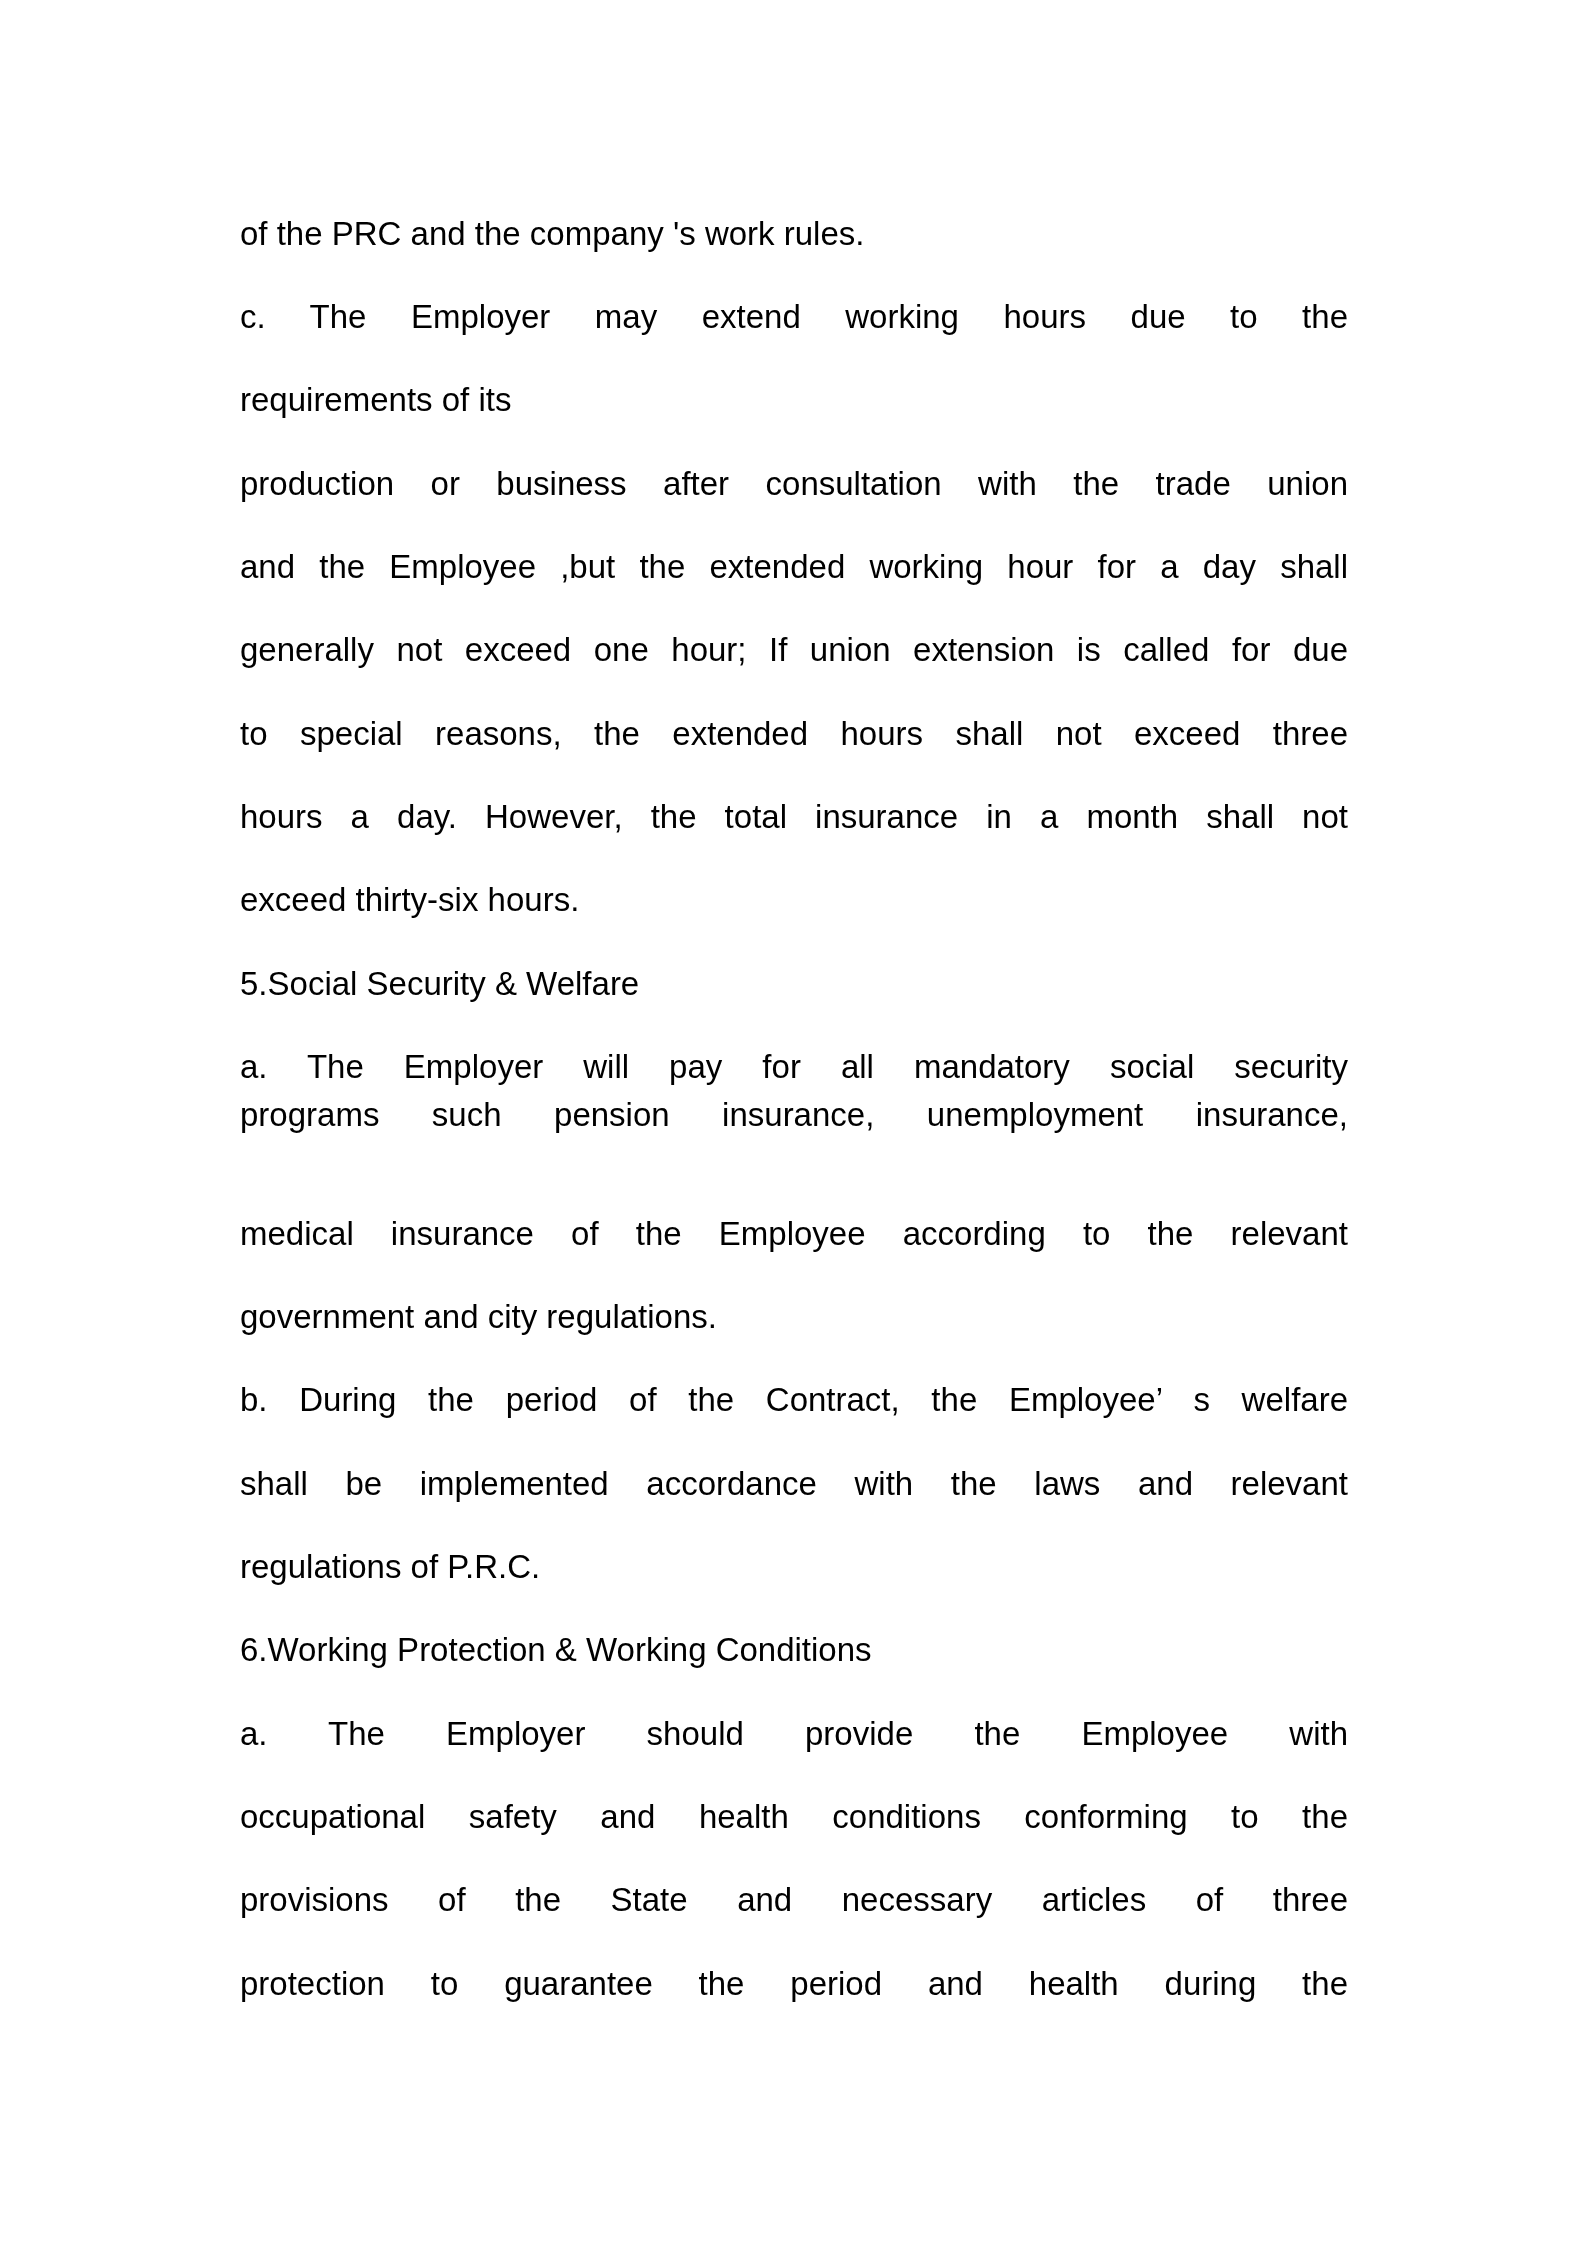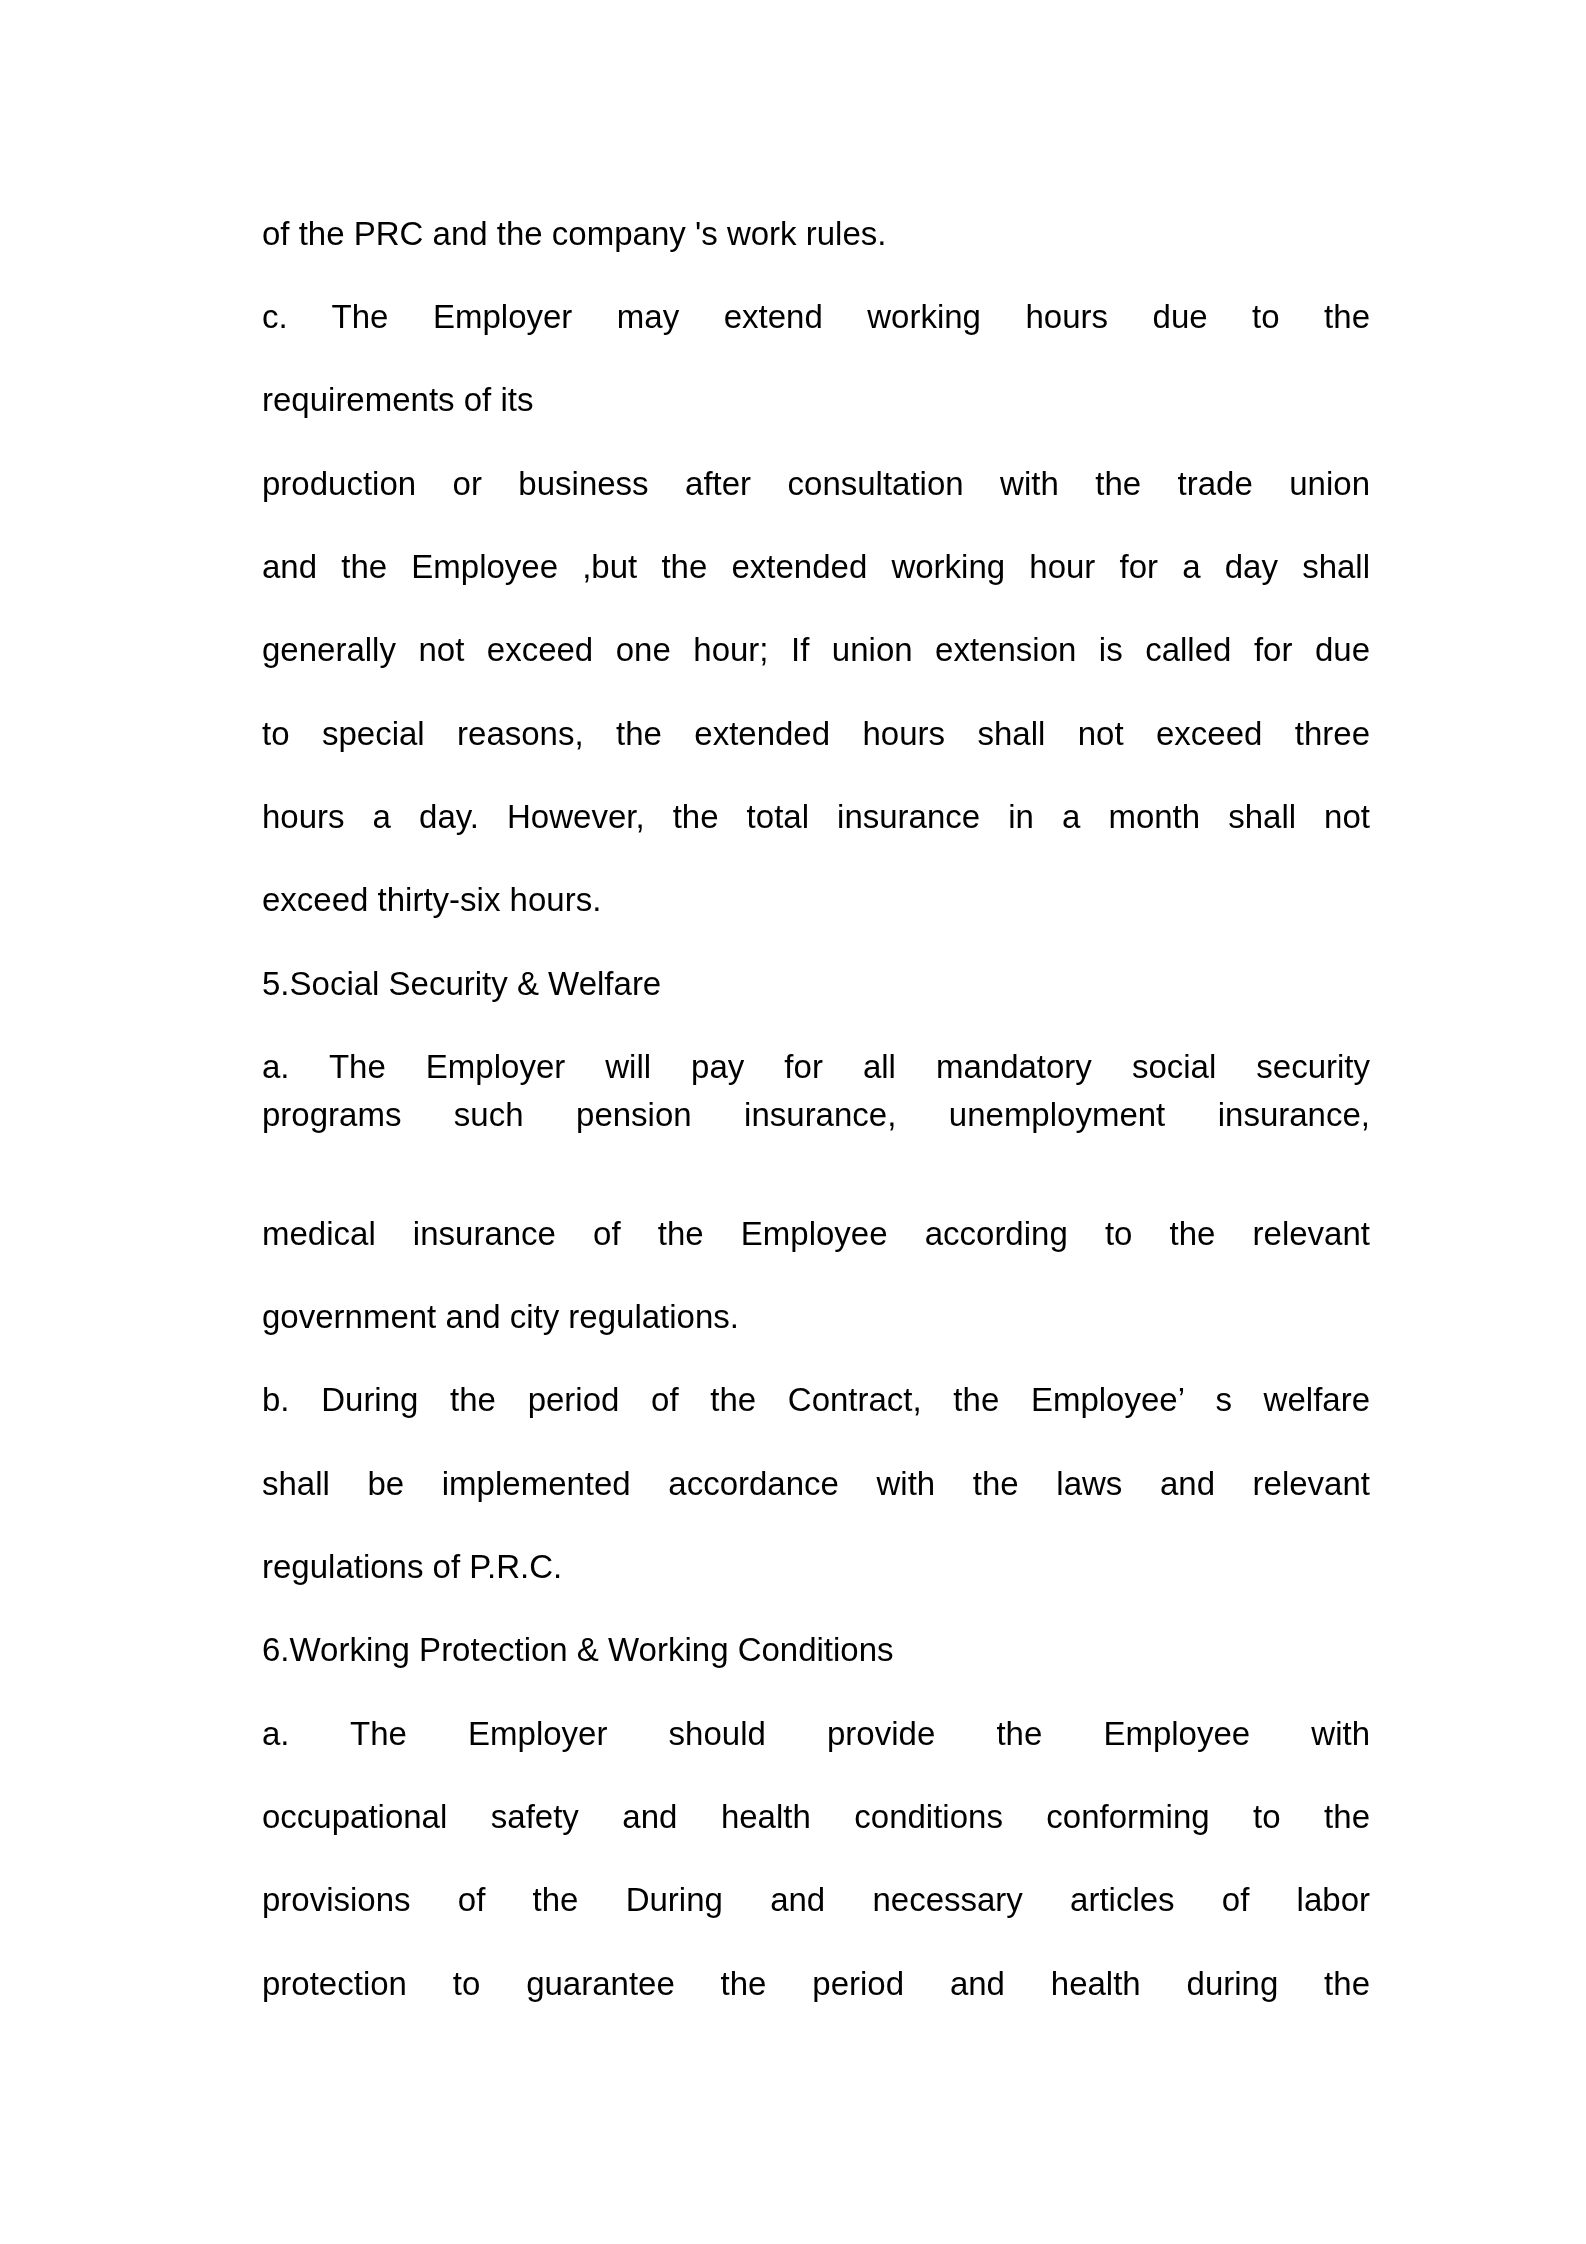--- a/index.html
+++ b/index.html
@@ -13,21 +13,20 @@
   .line {
     position: absolute;
     left: 0;
     width: 1108px;
     font-family: "Liberation Sans", sans-serif;
     font-size: 33px;
     line-height: 40px;
     color: #000000;
     white-space: nowrap;
     height: 40px;
-    margin-left: 22px;
   }
   .line.j { text-align: justify; text-align-last: justify; white-space: normal; }
   .line.l { text-align: left; }
 </style>
 </head>
 <body>
 
 <div class="page">
   <div class="line l" style="top:214px">of the PRC and the company 's work rules.</div>
   <div class="line j" style="top:297px">c. The Employer may extend working hours due to the</div>
@@ -42,15 +41,15 @@
   <div class="line j" style="top:1047px">a. The Employer will pay for all mandatory social security</div>
   <div class="line j" style="top:1095px">programs such pension insurance, unemployment insurance,</div>
   <div class="line j" style="top:1214px">medical insurance of the Employee according to the relevant</div>
   <div class="line l" style="top:1297px">government and city regulations.</div>
   <div class="line j" style="top:1380px">b. During the period of the Contract, the Employee’ s welfare</div>
   <div class="line j" style="top:1464px">shall be implemented accordance with the laws and relevant</div>
   <div class="line l" style="top:1547px">regulations of P.R.C.</div>
   <div class="line l" style="top:1630px">6.Working Protection &amp; Working Conditions</div>
   <div class="line j" style="top:1714px">a. The Employer should provide the Employee with</div>
   <div class="line j" style="top:1797px">occupational safety and health conditions conforming to the</div>
-  <div class="line j" style="top:1880px">provisions of the During and necessary articles of labor</div>
+  <div class="line j" style="top:1880px">provisions of the State and necessary articles of three</div>
   <div class="line j" style="top:1964px">protection to guarantee the period and health during the</div>
 </div>
 
 </body></html>

